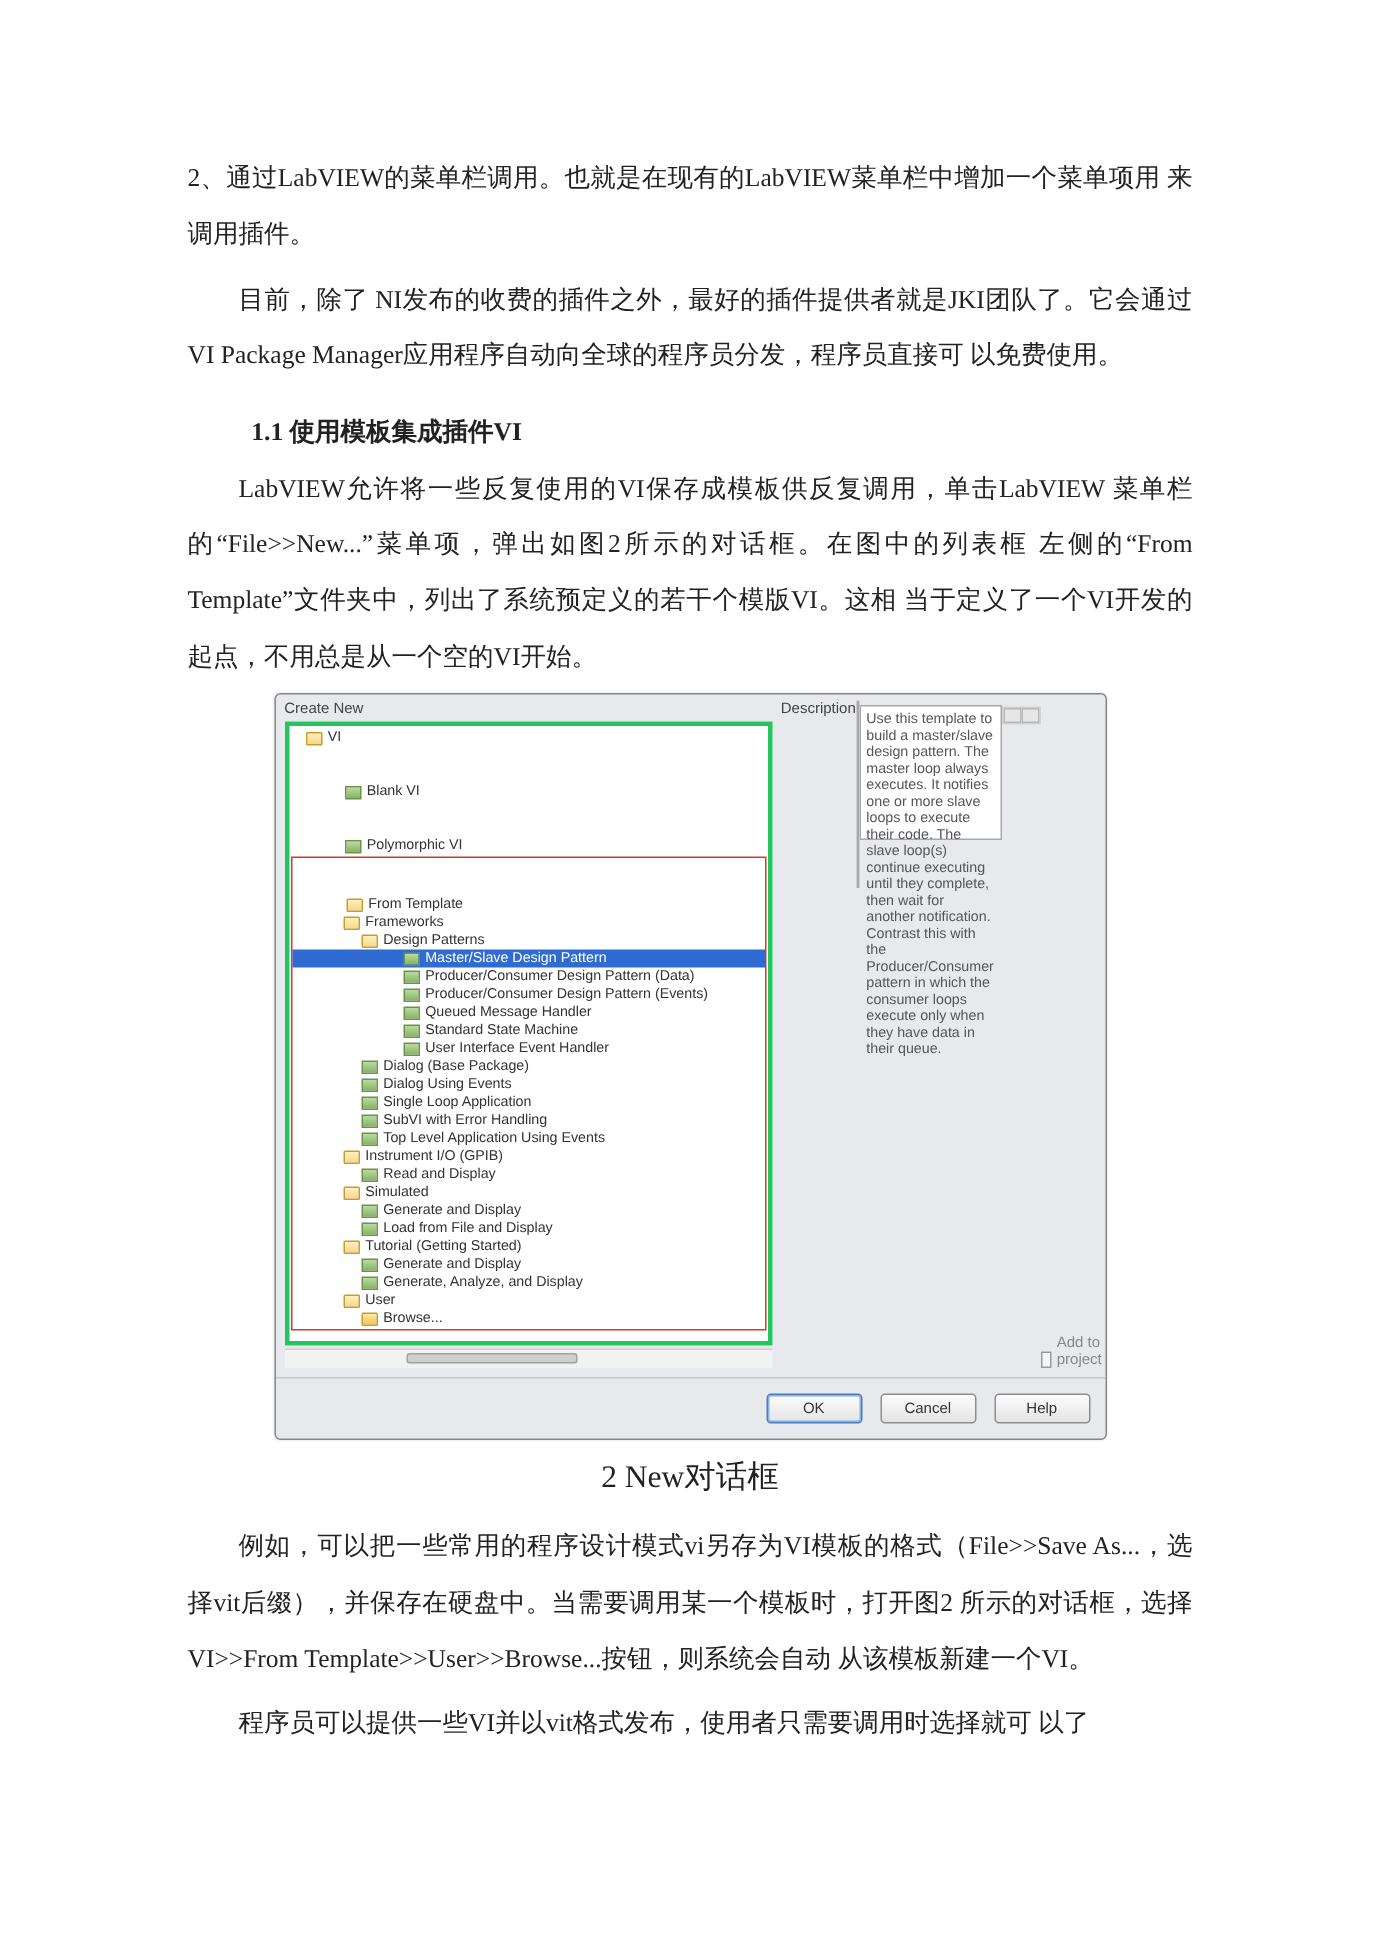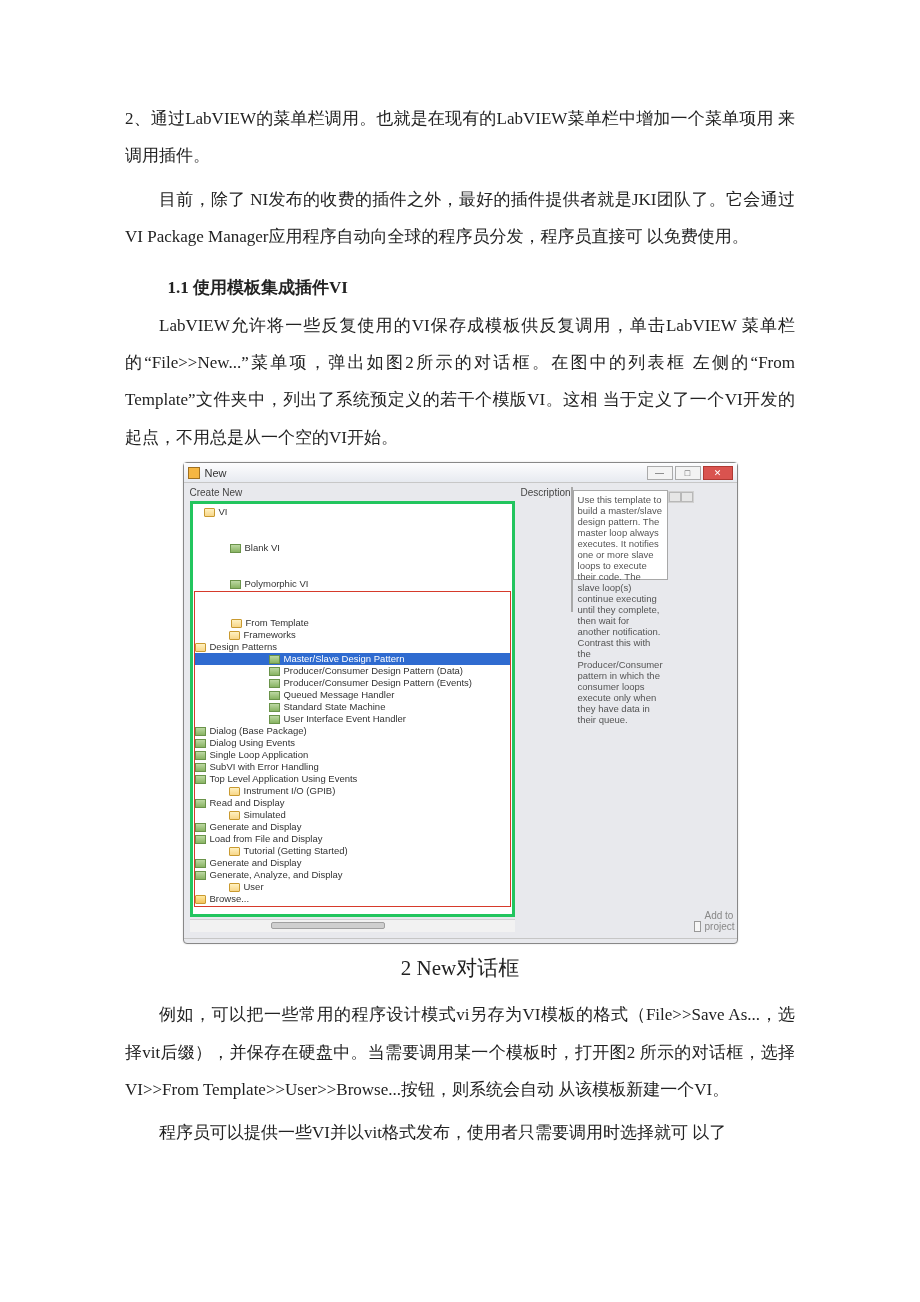--- a/index.html
+++ b/index.html
@@ -101,21 +101,21 @@
   }
   .ti-icon {
     width: 11px; height: 9px;
     margin-right: 4px;
     display:inline-block;
   }
   .folder { background: linear-gradient(#ffe9a0,#f2c259); border:1px solid #c99a30; border-radius:1px; }
   .folder.open { background: linear-gradient(#fff1c0,#f7d689); }
   .vi-ic { background: linear-gradient(#bcd8a2,#88b362); border:1px solid #6a934a; }
   .pad1{padding-left:10px;} .pad2{padding-left:36px;margin-top:24px;} .pad3{padding-left:34px;}
-  .pad4{align-items:center;} .pad5{padding-left:74px;}
+  .pad4{padding-left:46px;align-items:center;} .pad5{padding-left:74px;}
   .scroll-hint {
     height: 13px;
     background:#f2f2f2;
     border-top:1px solid #d0d0d0;
     margin-top:2px;
     display:flex;
   }
   .scroll-thumb{ width:35%; height:7px; background:#cfcfcf; border:1px solid #a0a0a0; margin:2px 0 0 25%; border-radius:2px;}
   .preview {
     background:#fff;
@@ -181,27 +181,20 @@
 <body>
 
 <p class="para">2、通过LabVIEW的菜单栏调用。也就是在现有的LabVIEW菜单栏中增加一个菜单项用 来调用插件。</p>
 <p class="para indent">目前，除了  NI发布的收费的插件之外，最好的插件提供者就是JKI团队了。它会通过VI Package Manager应用程序自动向全球的程序员分发，程序员直接可 以免费使用。</p>
 
 <p class="heading">1.1 使用模板集成插件VI</p>
 
 <p class="para indent">LabVIEW允许将一些反复使用的VI保存成模板供反复调用，单击LabVIEW 菜单栏的“File&gt;&gt;New...”菜单项，弹出如图2所示的对话框。在图中的列表框  左侧的“From Template”文件夹中，列出了系统预定义的若干个模版VI。这相  当于定义了一个VI开发的起点，不用总是从一个空的VI开始。</p>
 
 <div class="dialog">
-  <div class="titlebar">
-    <span class="appicon"></span>
-    <span class="title">New</span>
-    <span class="winbtn">—</span>
-    <span class="winbtn">□</span>
-    <span class="winbtn close">✕</span>
-  </div>
   <div class="dialog-body">
     <div class="leftpanel">
       <div class="panel-label">Create New</div>
       <div class="tree-wrap">
         <div class="tree-item pad1">
             <span class="ti-icon folder open"></span>
             <span>VI</span>
           </div>
         <div class="tree-item pad2">
             <span class="ti-icon vi-ic"></span>
@@ -333,18 +326,23 @@
           <span class="track"></span>
           <span class="sbtn"></span>
         </div>
       <div class="addproj">
         <span class="cb"></span>
         <span>Add to project</span>
       </div>
     </div>
   </div>
   <div class="hr-line"></div>
+  <div class="buttons">
+    <div class="btn default">OK</div>
+    <div class="btn">Cancel</div>
+    <div class="btn">Help</div>
+  </div>
 </div>
 
 <p class="caption">2 New对话框</p>
 
 <p class="para indent">例如，可以把一些常用的程序设计模式vi另存为VI模板的格式（File&gt;&gt;Save As...，选择vit后缀），并保存在硬盘中。当需要调用某一个模板时，打开图2 所示的对话框，选择VI&gt;&gt;From Template&gt;&gt;User&gt;&gt;Browse...按钮，则系统会自动 从该模板新建一个VI。</p>
 <p class="para indent">程序员可以提供一些VI并以vit格式发布，使用者只需要调用时选择就可 以了</p>
 
 </body></html>

